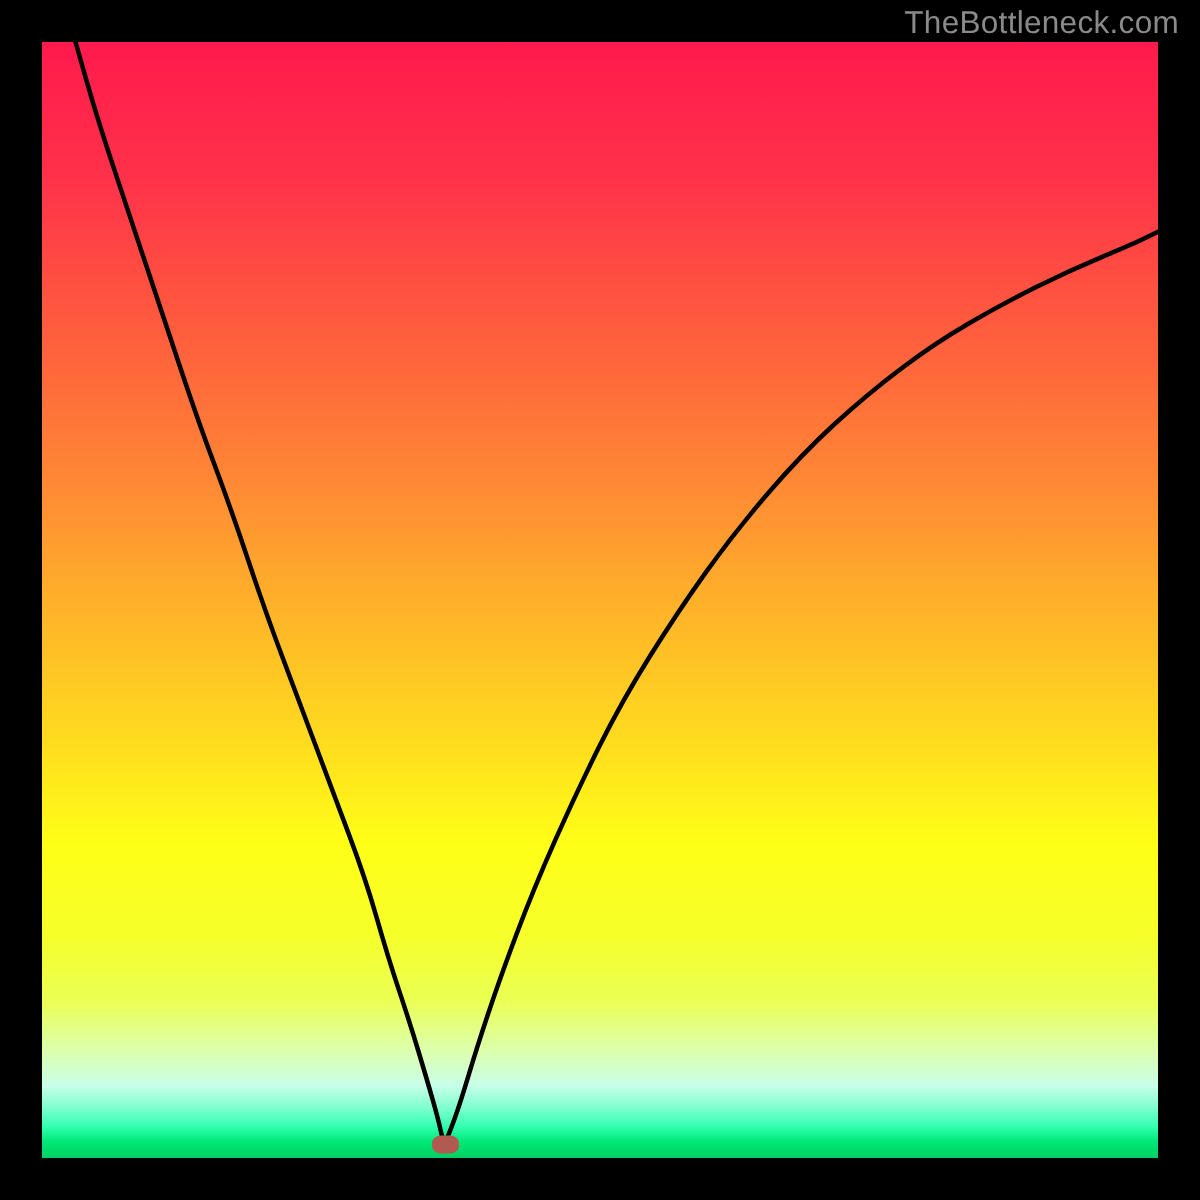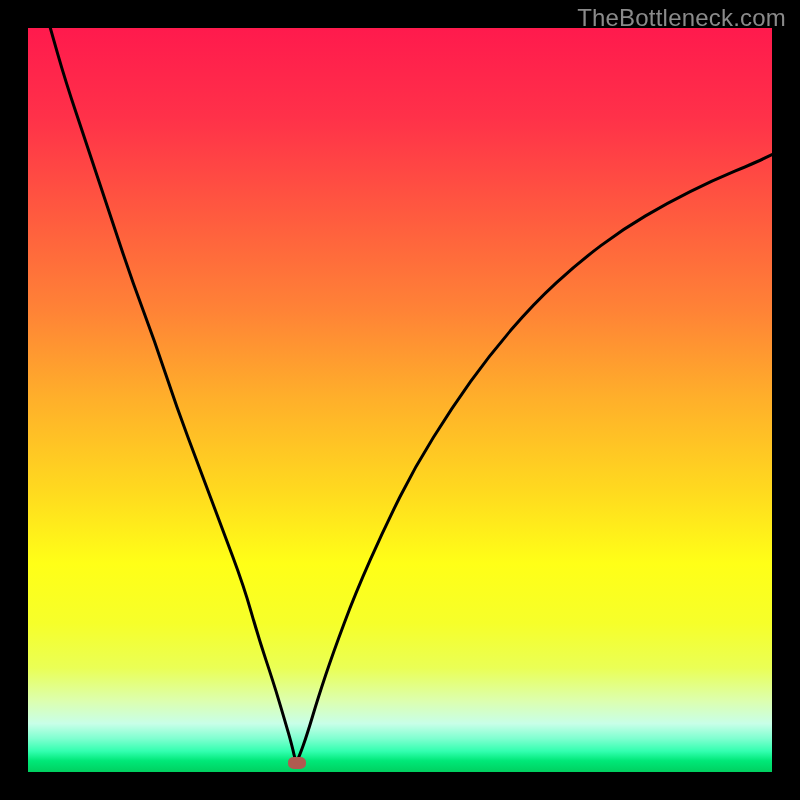--- a/index.html
+++ b/index.html
@@ -24,21 +24,21 @@
     left: 0;
     top: 0;
     width: 744px;
     height: 744px;
   }
   .watermark {
     position: absolute;
     top: 4px;
     right: 14px;
     color: #8a8a8a;
-    font-size: 24px;
+    font-size: 21px;
     font-weight: 500;
     letter-spacing: 0.2px;
     user-select: none;
   }
   .marker {
     position: absolute;
     width: 18px;
     height: 12px;
     border-radius: 6px / 5px;
     background: #b05a50;

